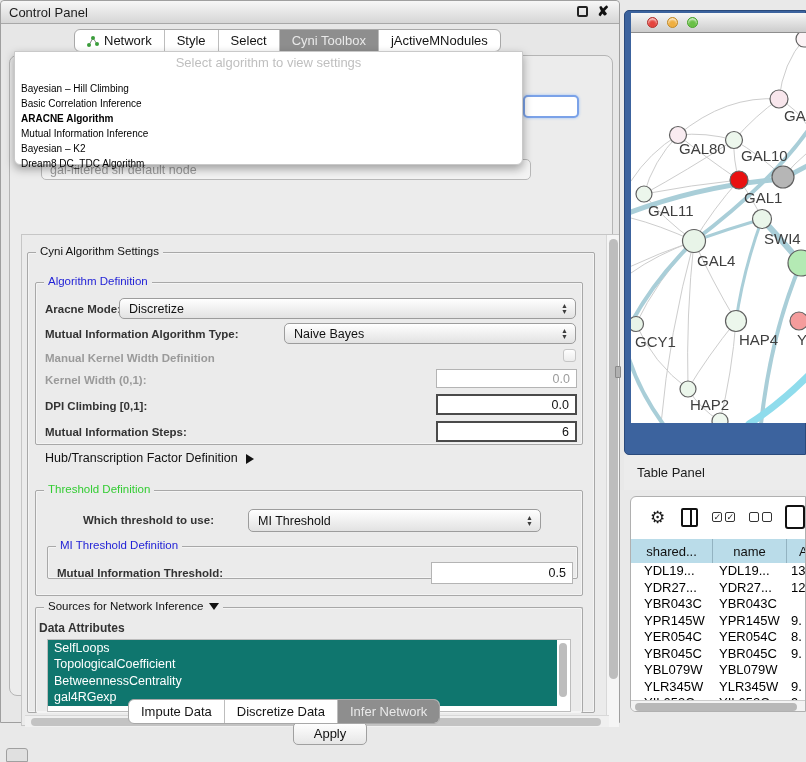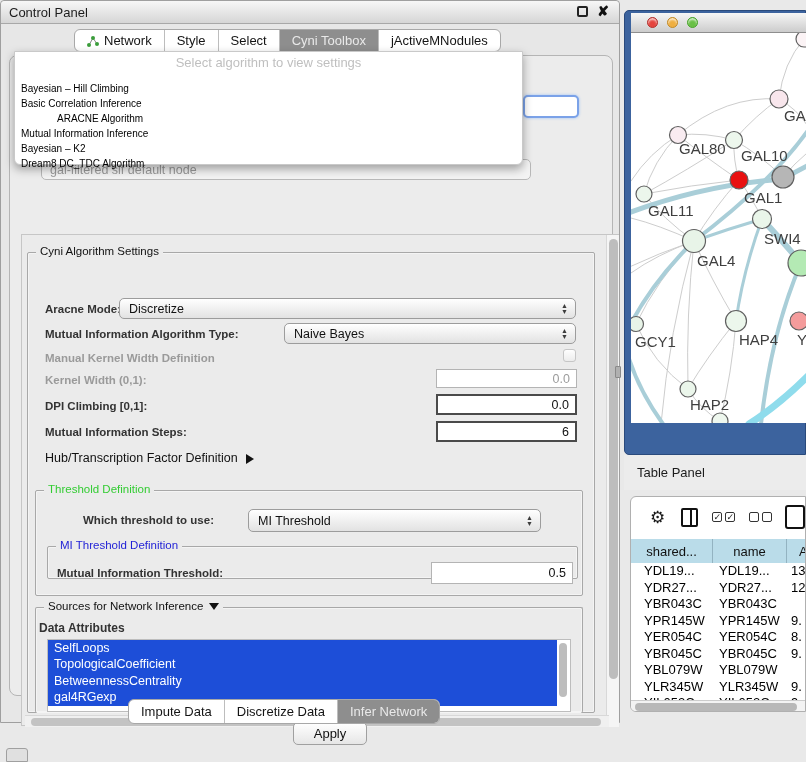--- a/index.html
+++ b/index.html
@@ -55,34 +55,34 @@
               background:linear-gradient(#fefefe,#ececec); }
 
   
   .dropdown { left:13px; top:50px; width:509px; height:114px; background:#fff;
               border:1px solid #c9c9c9; border-radius:0 0 6px 6px;
               box-shadow:0 4px 10px rgba(0,0,0,0.35); z-index:50; }
   .dropdown .ph { position:absolute; top:3px; left:0; width:100%; text-align:center;
                   font-size:13px; color:#bfbfbf; }
   .dd-item { position:absolute; left:0; width:100%; height:15px; font-size:10px; color:#000;
              padding-left:6px; line-height:15px; white-space:nowrap; }
-  .dd-item.bold { font-weight:normal;margin-left:36px; }
+  .dd-item.bold { font-weight:bold; }
 
   .focus-combo { left:522px; top:94px; width:56px; height:23px; background:#fff;
                  border:2px solid #7ba2e8; border-radius:5px; box-shadow:0 0 3px #9bc0f5; z-index:5; }
   .ghost-combo { left:40px; top:158px; width:490px; height:21px; background:#f3f3f3;
                  border:1px solid #b8b8b8; border-radius:5px; z-index:4;
                  font-size:12.5px; color:#9a9a9a; display:flex; align-items:center; padding-left:8px; }
 
   
   .attr-list { left:36px; top:576px; width:524px; height:73px; background:#fff;
                border:1px solid #bdbdbd; overflow:hidden; }
   .attr-item { height:16.4px; line-height:16.4px; font-size:12.5px; padding-left:6px;
                color:#000; width:509px; }
-  .attr-item.sel { background:#1d4ed8; color:#fff; }
+  .attr-item.sel { background:#0f766e; color:#fff; }
   .attr-vthumb { position:absolute; right:3px; top:3px; width:8px; height:54px;
                  background:#bdbdbd; border-radius:4px; }
 
   
   .vscroll { left:588px; top:179px; width:13px; height:480px; background:#f5f5f5;
              border-left:1px solid #d8d8d8; }
   .vscroll .thumb { position:absolute; left:2px; top:4px; width:9px; height:440px;
                     background:#bdbdbd; border-radius:5px; }
   .hscroll { left:3px; top:480px; width:584px; height:12px; background:#f0f0f0;
              border-top:1px solid #d8d8d8; }
@@ -177,20 +177,23 @@
     <span class="winbtn-close">✘</span>
   </div>
 
   <div class="abs main-panel">
     <div class="abs scrollpane">
 
       <div class="group" style="left:5px; top:17px; width:568px; height:461px;">
         <span class="gtitle" style="color:#111;">Cyni Algorithm Settings</span>
       </div>
 
+      <div class="group" style="left:13px; top:47px; width:548px; height:163px;">
+        <span class="gtitle" id="algdef-title" style="color: rgb(31, 31, 214);">Algorithm Definition</span>
+      </div>
       <span class="lbl" style="left:23px; top:68px;">Aracne Mode:</span>
       <div class="combo" style="left:97px; top:63px; width:457px; height:21px;">
         <span>Discretize</span>
         <span class="arrows">
             <span>▲</span>
             <span>▼</span>
           </span>
       </div>
       <span class="lbl" style="left:23px; top:93px;">Mutual Information Algorithm Type:</span>
       <div class="combo" style="left:262px; top:88px; width:292px; height:21px;">

